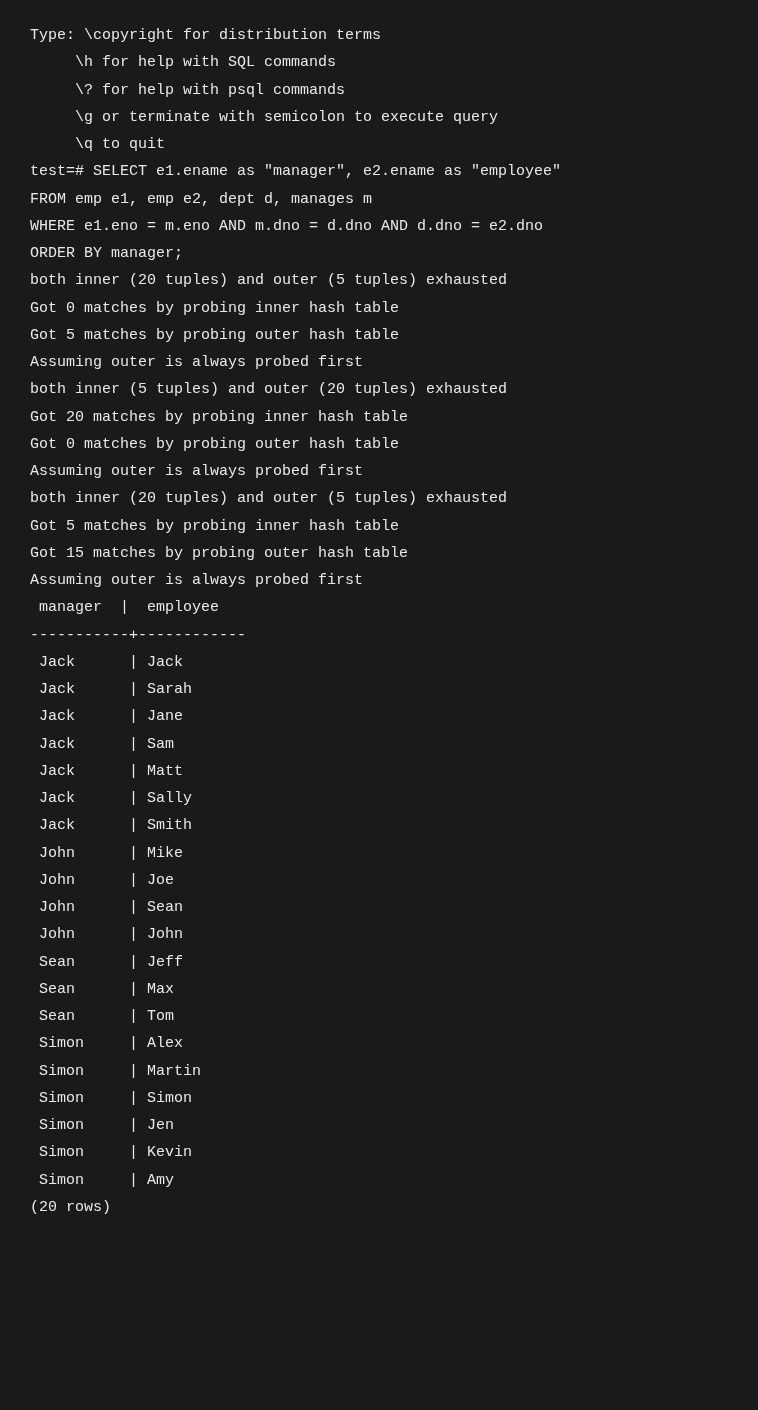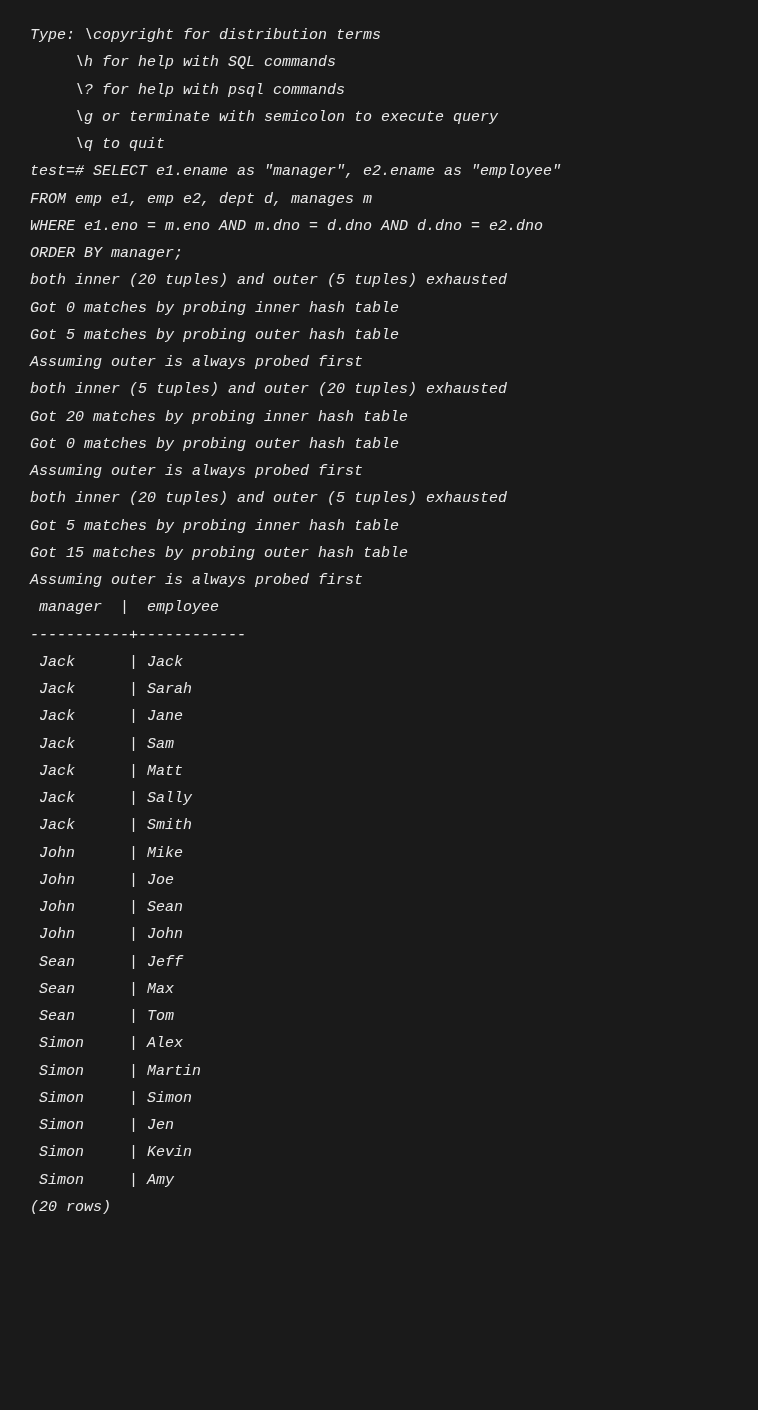--- a/index.html
+++ b/index.html
@@ -1,19 +1,18 @@
 <!DOCTYPE html>
 <html><head>
   <meta charset="utf-8">
   <style>
     * {
       margin: 4px;
       padding: 0;
       box-sizing: border-box;
-      font-style: italic;
     }
     body {
       background-color: #1a1a1a;
       color: #e8e8e8;
       font-family: 'Courier New', Courier, monospace;
       font-size: 15px;
       line-height: 1.55;
       padding: 12px 14px;
       width: 758px;
       min-height: 1410px;

